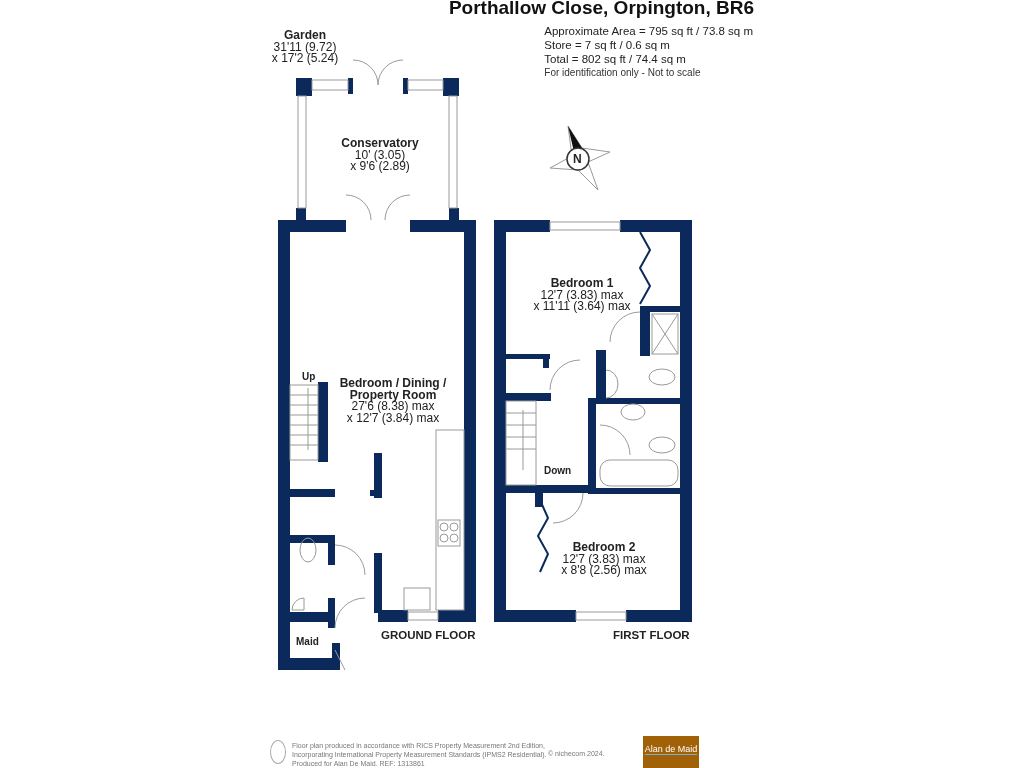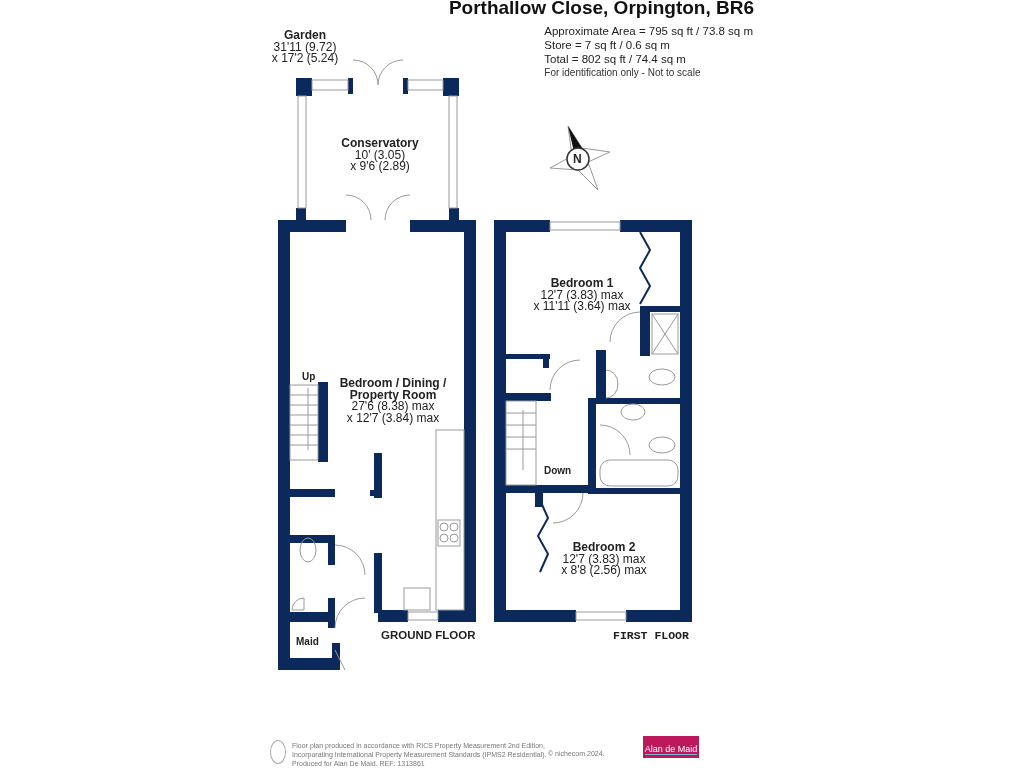--- a/index.html
+++ b/index.html
@@ -8,21 +8,21 @@
   .areas { position:absolute; right:271px; top:24px; text-align:left; font-size:11.5px; line-height:14px; color:#222; }
   .areas .note { font-size:10px; color:#333; line-height:14px; }
   svg.plan { position:absolute; left:0; top:0; }
   .lbl { position:absolute; text-align:center; font-size:12px; line-height:11.5px; color:#222; white-space:nowrap; transform:translateX(-50%); }
   .lbl .rn { font-weight:bold; display:block; }
   .floor { position:absolute; font-weight:bold; font-size:11.5px; color:#222; white-space:nowrap; }
   .small { position:absolute; font-weight:bold; font-size:10px; color:#222; }
   .footer { position:absolute; left:292px; top:741px; font-size:7px; line-height:9px; color:#777; }
   .footer-icon { position:absolute; left:270px; top:740px; width:14px; height:22px; border:1px solid #aaa; border-radius:50%; }
   .copy { position:absolute; left:548px; top:750px; font-size:7px; color:#777; }
-  .logo { position:absolute; left:643px; top:736px; width:56px; height:22px; background:#be185d; color:#fff; font-size:9px; text-align:center; line-height:26px; }
+  .logo { position:absolute; left:643px; top:736px; width:56px; height:32px; background:#a16207; color:#fff; font-size:9px; text-align:center; line-height:26px; }
   .logo span { border-bottom:1px solid #7fb0d0; }
 </style>
 </head>
 <body>
 
 <div class="title">Porthallow Close, Orpington, BR6</div>
 <div class="areas">
   <div>Approximate Area = 795 sq ft / 73.8 sq m</div>
   <div>Store = 7 sq ft / 0.6 sq m</div>
   <div>Total = 802 sq ft / 74.4 sq m</div>
@@ -173,21 +173,21 @@
   <span class="rn">Bedroom 1</span>
   <span>12'7 (3.83) max</span><br>
   <span>x 11'11 (3.64) max</span>
 </div>
 <div class="lbl" style="left:604px;top:542px;">
   <span class="rn">Bedroom 2</span>
   <span>12'7 (3.83) max</span><br>
   <span>x 8'8 (2.56) max</span>
 </div>
 <div class="small" style="left:544px;top:465px;">Down</div>
-<div class="floor" style="left:613px;top:629px;font-family:Liberation Mono, monospace;">FIRST FLOOR</div>
+<div class="floor" style="left:613px;top:629px;">FIRST FLOOR</div>
 
 <div class="footer-icon"></div>
 <div class="footer">
   <div>Floor plan produced in accordance with RICS Property Measurement 2nd Edition,</div>
   <div>Incorporating International Property Measurement Standards (IPMS2 Residential).</div>
   <div>Produced for Alan De Maid.   REF: 1313861</div>
 </div>
 <div class="copy">© nichecom 2024.</div>
 <div class="logo"><span>Alan de Maid</span></div>
 

